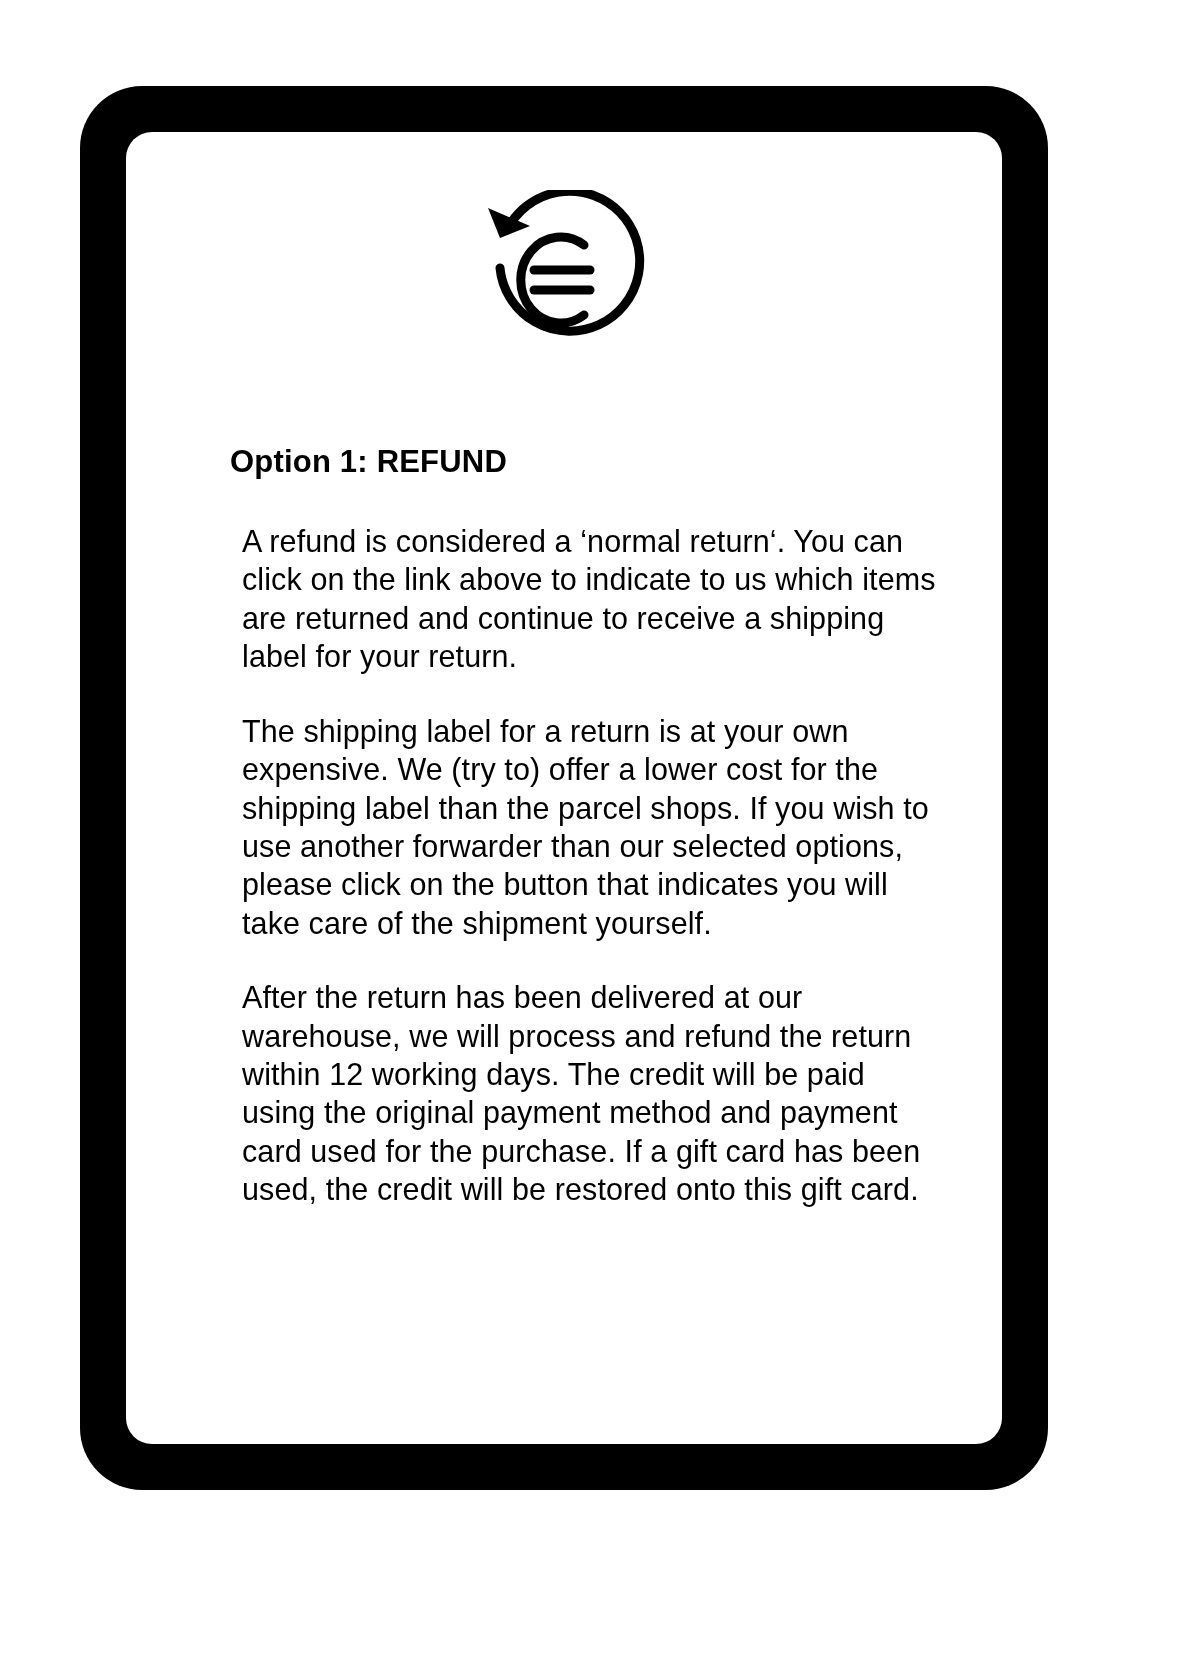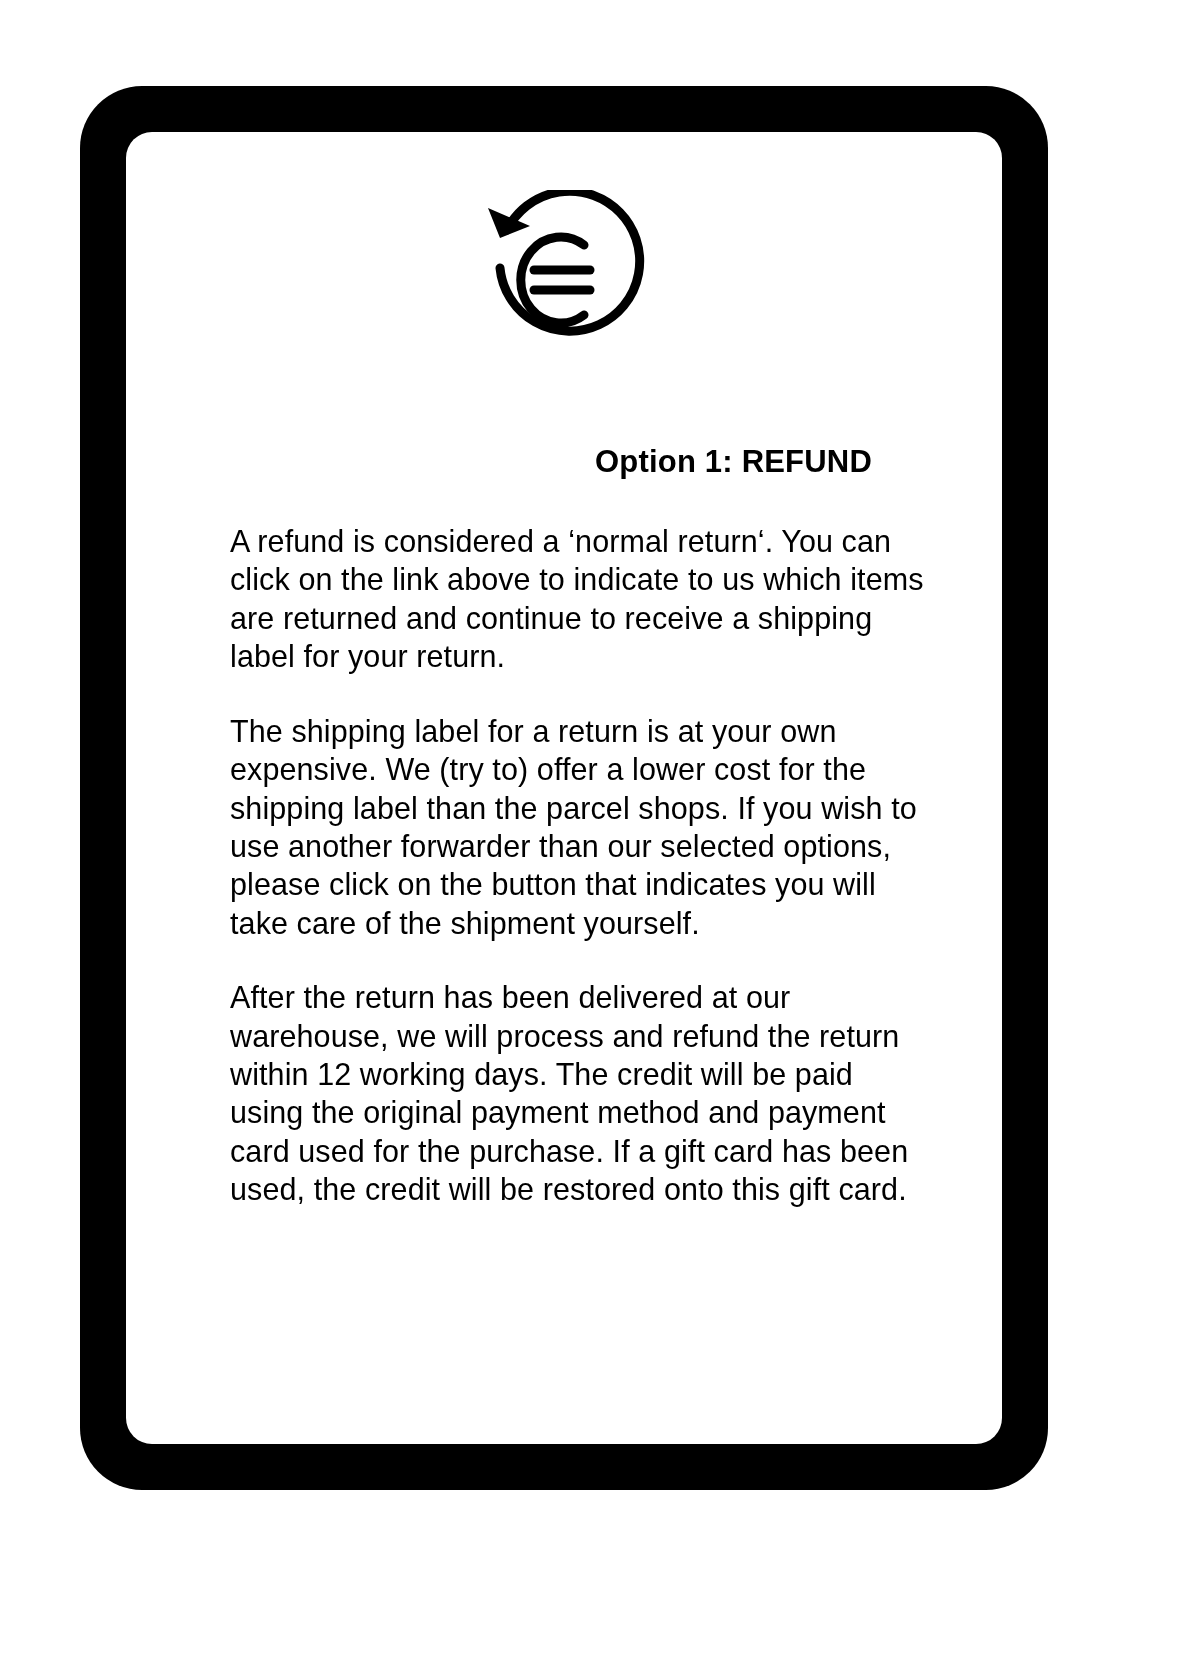--- a/index.html
+++ b/index.html
@@ -62,31 +62,31 @@
     position: absolute;
     left: 104px;
     right: 60px;
     top: 312px;
   }
 
   .heading {
     font-size: 31px;
     font-weight: bold;
     color: #000000;
-    text-align: right;
+    text-align: left;
     letter-spacing: 0.2px;
     margin: 0 0 42px 0;
     padding-right: 70px;
   }
 
   .para {
     font-size: 30.5px;
     line-height: 1.26;
     color: #000000;
-    margin: 0 0 36px 0;
+    margin: 0 0 36px 12px;
     letter-spacing: 0.1px;
     max-width: 700px;
   }
   .para:last-child {
     margin-bottom: 0;
   }
 </style>
 </head>
 <body>
 

